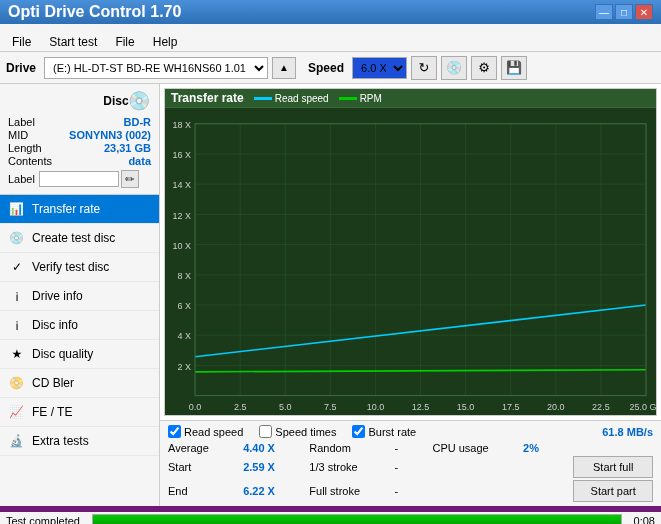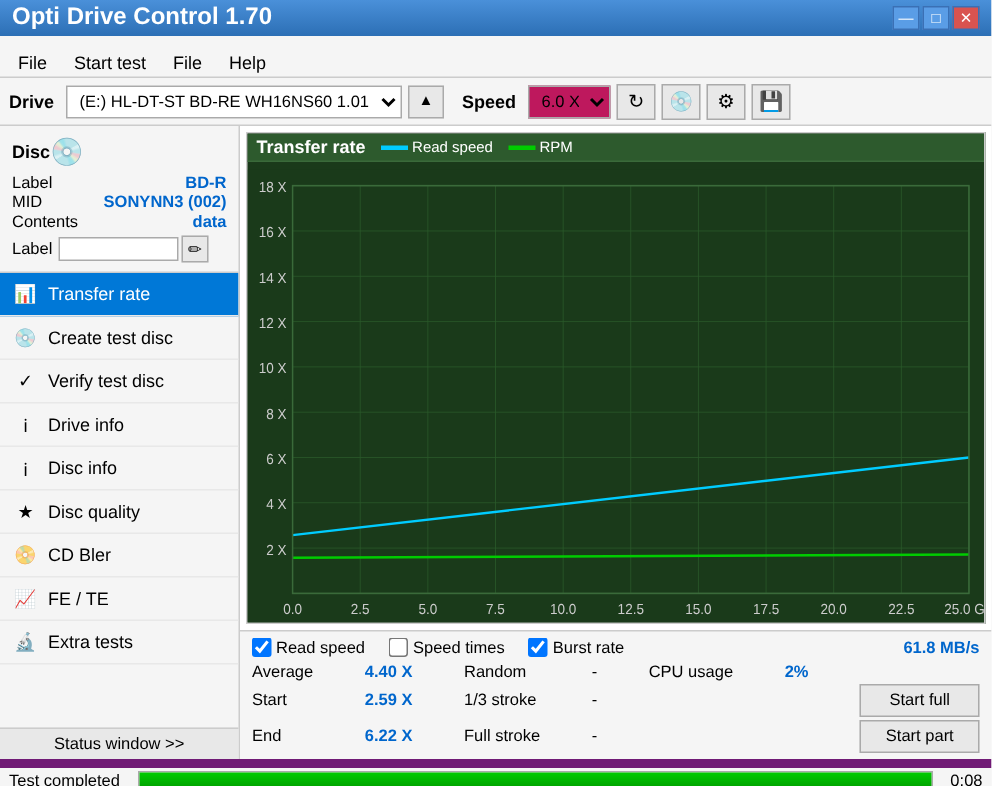--- a/index.html
+++ b/index.html
@@ -68,21 +68,21 @@
       width: 24px; height: 22px;
       background: #e8e8e8;
       border: 1px solid #aaa;
       display: flex; align-items: center; justify-content: center;
       cursor: pointer; font-size: 10px;
     }
     .speed-label { font-weight: bold; font-size: 12px; margin-left: 8px; margin-right: 4px; }
     .speed-select {
       height: 22px;
       border: 1px solid #aaa;
-      background: #be185d;
+      background: #1d4ed8;
       font-size: 11px;
       padding: 0 4px;
       width: 55px;
     }
     .toolbar-icon-btn {
       width: 26px; height: 24px;
       background: #e8e8e8;
       border: 1px solid #aaa;
       display: flex; align-items: center; justify-content: center;
       cursor: pointer; font-size: 13px;
@@ -104,21 +104,21 @@
       flex-shrink: 0;
     }
     
     
     .disc-panel {
       padding: 6px 8px;
       border-bottom: 1px solid #ccc;
     }
     .disc-panel-header {
       display: flex;
-      justify-content: flex-start;
+      justify-content: flex-end;
       align-items: center;
       margin-bottom: 4px;
     }
     .disc-icon { font-size: 18px; color: #555; }
     .disc-row { display: flex; justify-content: space-between; margin: 1px 0; font-size: 11px; }
     .disc-label { color: #000; }
     .disc-value { color: #0066cc; font-weight: bold; }
     .label-row { display: flex; align-items: center; margin-top: 3px; font-size: 11px; }
     .label-input {
       border: 1px solid #aaa;
@@ -303,20 +303,24 @@
       </div>
       <div class="disc-row">
         <span class="disc-label">Label</span>
         <span class="disc-value">BD-R</span>
       </div>
       <div class="disc-row">
         <span class="disc-label">MID</span>
         <span class="disc-value">SONYNN3 (002)</span>
       </div>
       <div class="disc-row">
+        <span class="disc-label">Length</span>
+        <span class="disc-value">23,31 GB</span>
+      </div>
+      <div class="disc-row">
         <span class="disc-label">Contents</span>
         <span class="disc-value">data</span>
       </div>
       <div class="label-row">
         <span class="disc-label">Label</span>
         <input class="label-input" type="text" style="">
         <div class="label-btn">✏</div>
       </div>
     </div>
 
@@ -352,21 +356,20 @@
       <div class="nav-item">
         <div class="nav-icon">📈</div>
         <span>FE / TE</span>
       </div>
       <div class="nav-item">
         <div class="nav-icon">🔬</div>
         <span>Extra tests</span>
       </div>
     </div>
 
-    <div class="status-window-btn">Status window &gt;&gt;</div>
   </div>
 
   <div class="content-area">
 
     <div class="chart-container">
       <div class="chart-title-bar">
         <span class="chart-title">Transfer rate</span>
         <div class="legend-item">
           <div class="legend-color" style="background:#00ccff;"></div>
           <span>Read speed</span>

